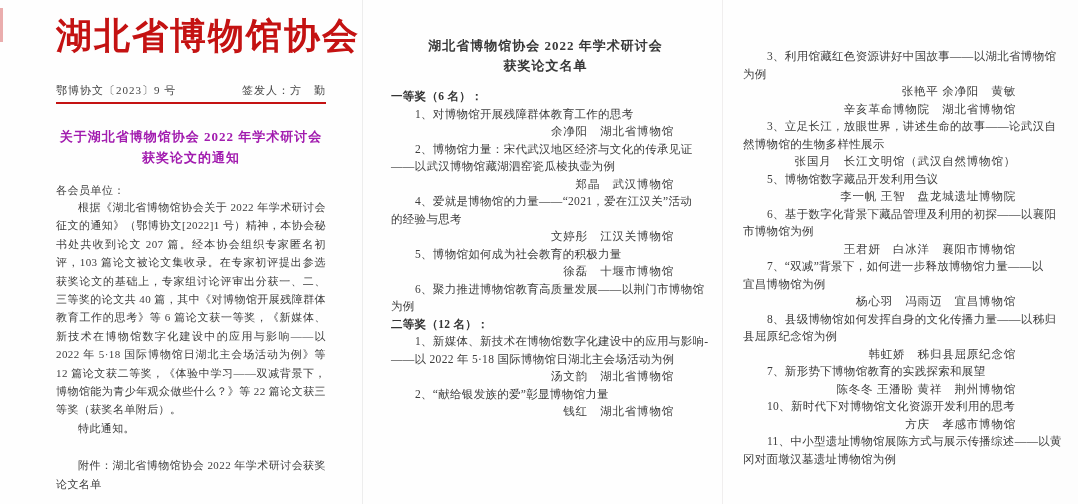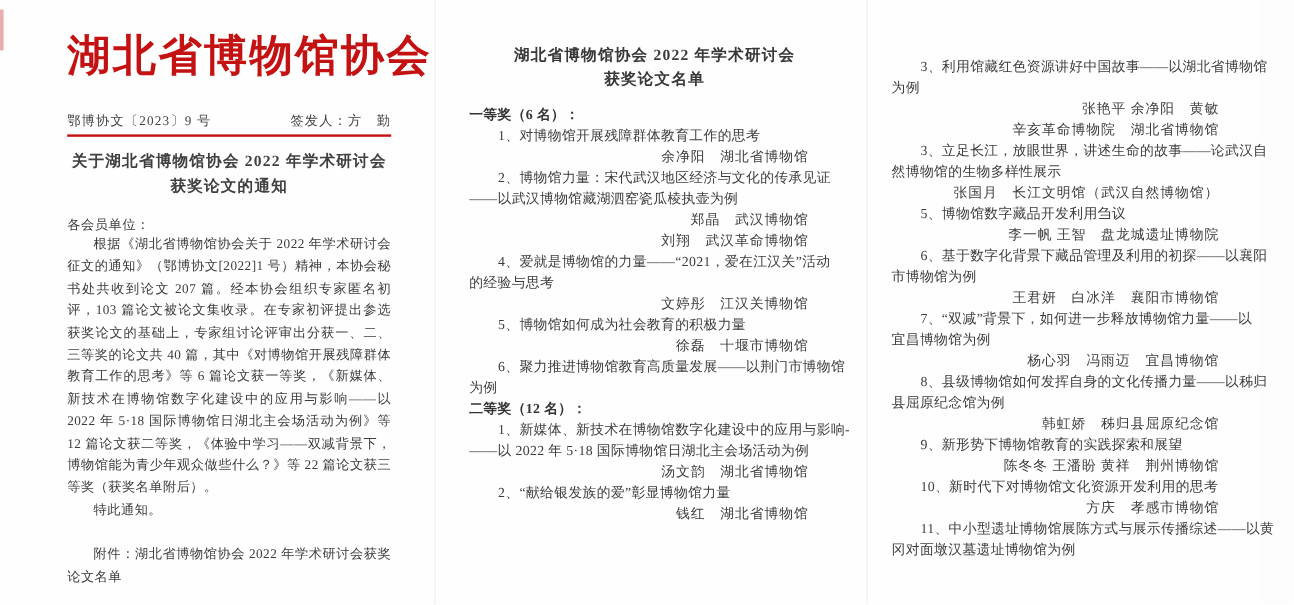--- a/index.html
+++ b/index.html
@@ -11,31 +11,31 @@
   }
   .canvas { position:relative; width:1078px; height:504px; background:#fdfdfd; overflow:hidden; }
   .page { position:absolute; top:0; height:504px; box-sizing:border-box; background:#fefefe; }
   .page1 { left:0; width:362px; padding:0 36px 0 56px; }
   .page2 { left:362px; width:360px; border-left:1px solid #ededed; padding:36px 22px 0 28px; }
   .page3 { left:722px; width:328px; border-left:1px solid #f0eeee; padding:36px 14px 0 20px; }
 
   .edge-artifact { position:absolute; left:0; top:8px; width:3px; height:34px; background:#d86a6a; opacity:.55; }
 
   .letterhead {
-    margin-top:22px; text-align:center; white-space:nowrap;
+    margin-top:12px; text-align:center; white-space:nowrap;
     font-size:36px; font-weight:bold; color:var(--red); letter-spacing:2px;
   }
   .docline {
     display:flex; justify-content:space-between; align-items:flex-end;
     margin-top:22px; font-size:11px; letter-spacing:1px; color:#444;
   }
   .redline { height:2px; background:var(--red); margin-top:4px; }
   .doc-title {
-    margin-top:9px; text-align:center; font-weight:bold;
-    font-size:13px; line-height:21px; letter-spacing:1px; color:#404040;
+    margin-top:22px; text-align:center; font-weight:bold;
+    font-size:13px; line-height:21px; letter-spacing:1px; color:#a21caf;
   }
   .salutation { margin-top:15px; font-size:11px; letter-spacing:.5px; }
   .bodyp {
     margin:0; text-indent:2em; font-size:11px; line-height:18.4px;
     letter-spacing:.4px; text-align:justify; color:var(--ink);
   }
   .attachment { margin-top:19px; }
 
   .list-title {
     text-align:center; font-weight:bold; font-size:13px; line-height:20px;
@@ -80,21 +80,20 @@
       <div>湖北省博物馆协会 2022 年学术研讨会</div>
       <div>获奖论文名单</div>
     </div>
     <div class="lines">
         <div class="line heading">一等奖（6 名）：</div>
         <div class="line item">1、对博物馆开展残障群体教育工作的思考</div>
         <div class="line author">余净阳　湖北省博物馆</div>
         <div class="line item">2、博物馆力量：宋代武汉地区经济与文化的传承见证</div>
         <div class="line cont">——以武汉博物馆藏湖泗窑瓷瓜棱执壶为例</div>
         <div class="line author">郑晶　武汉博物馆</div>
-        <div class="line author">刘翔　武汉革命博物馆</div>
         <div class="line item">4、爱就是博物馆的力量——“2021，爱在江汉关”活动</div>
         <div class="line cont">的经验与思考</div>
         <div class="line author">文婷彤　江汉关博物馆</div>
         <div class="line item">5、博物馆如何成为社会教育的积极力量</div>
         <div class="line author">徐磊　十堰市博物馆</div>
         <div class="line item">6、聚力推进博物馆教育高质量发展——以荆门市博物馆</div>
         <div class="line cont">为例</div>
         <div class="line heading">二等奖（12 名）：</div>
         <div class="line item">1、新媒体、新技术在博物馆数字化建设中的应用与影响-</div>
         <div class="line cont">——以 2022 年 5·18 国际博物馆日湖北主会场活动为例</div>
@@ -117,21 +116,21 @@
         <div class="line author">李一帆 王智　盘龙城遗址博物院</div>
         <div class="line item">6、基于数字化背景下藏品管理及利用的初探——以襄阳</div>
         <div class="line cont">市博物馆为例</div>
         <div class="line author">王君妍　白冰洋　襄阳市博物馆</div>
         <div class="line item">7、“双减”背景下，如何进一步释放博物馆力量——以</div>
         <div class="line cont">宜昌博物馆为例</div>
         <div class="line author">杨心羽　冯雨迈　宜昌博物馆</div>
         <div class="line item">8、县级博物馆如何发挥自身的文化传播力量——以秭归</div>
         <div class="line cont">县屈原纪念馆为例</div>
         <div class="line author">韩虹娇　秭归县屈原纪念馆</div>
-        <div class="line item">9、新形势下博物馆教育的实践探索和展望</div>
+        <div class="line item">7、新形势下博物馆教育的实践探索和展望</div>
         <div class="line author">陈冬冬 王潘盼 黄祥　荆州博物馆</div>
         <div class="line item">10、新时代下对博物馆文化资源开发利用的思考</div>
         <div class="line author">方庆　孝感市博物馆</div>
         <div class="line item">11、中小型遗址博物馆展陈方式与展示传播综述——以黄</div>
         <div class="line cont">冈对面墩汉墓遗址博物馆为例</div>
       </div>
   </div>
 
 </div>
 

